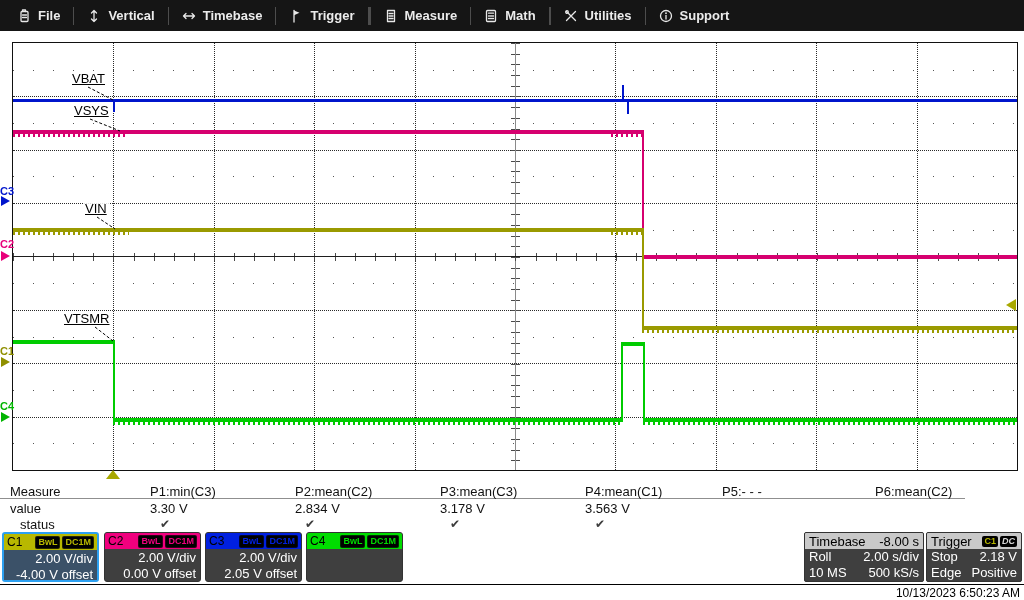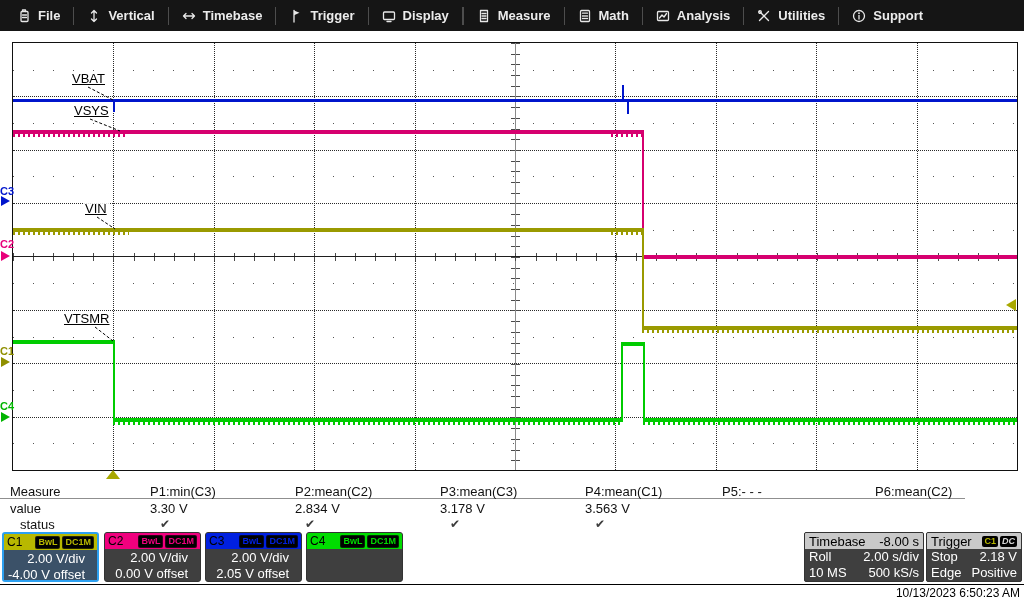--- a/index.html
+++ b/index.html
@@ -50,21 +50,21 @@
 
   
   .chbox{position:absolute;top:532px;width:97px;height:50px;border-radius:3px;overflow:hidden;
          border:1px solid #333;box-sizing:border-box;background:#3f3f3f;}
   .chbox.selected{border:2px solid #2da0f0;}
   .ch-head{height:16px;display:flex;align-items:center;justify-content:space-between;
            padding:0 3px;font-size:12px;color:#000;}
   .ch-badges{display:flex;gap:2px;}
   .badge{background:#000;border-radius:2px;font-size:9px;font-weight:700;
          padding:0 2px;height:11px;line-height:11px;}
-  .ch-body{height:34px;color:#fff;font-size:13px;text-align:right;padding:1px 12px 0 0;
+  .ch-body{height:34px;color:#fff;font-size:13px;text-align:right;padding:1px 4px 0 0;
            line-height:16px;}
 
   .infobox{position:absolute;top:532px;height:50px;border:1px solid #333;border-radius:2px;
            overflow:hidden;box-sizing:border-box;background:#3f3f3f;}
   .ib-head{height:16px;background:#c9c9c9;color:#000;font-size:13px;display:flex;
            align-items:center;justify-content:space-between;padding:0 4px;}
   .ib-row{display:flex;justify-content:space-between;padding:0 4px;color:#fff;
           font-size:13px;line-height:16px;}
 
   .bottom-line{position:absolute;left:0;top:584px;width:1024px;height:1px;background:#000;}
@@ -100,52 +100,38 @@
       </div>
       <div class="menu-sep"></div>
       <div class="menu-item">
         <svg width="14" height="14" viewBox="0 0 14 14" fill="none" stroke="#e8e8e8" stroke-width="1.3" stroke-linecap="round" stroke-linejoin="round">
           <path d="M5 13 V1.5 L10.5 3.8 L5 6.2" fill="#e8e8e8" stroke="none"></path>
           <path d="M5 13 V1.5"></path>
         </svg>
         <span>Trigger</span>
       </div>
       <div class="menu-sep"></div>
-      <div class="menu-item">
-        <svg width="14" height="14" viewBox="0 0 14 14" fill="none" stroke="#e8e8e8" stroke-width="1.3" stroke-linecap="round" stroke-linejoin="round">
-          <rect x="1.5" y="3" width="11" height="7.5" rx="1"></rect>
-          <path d="M5 12.5 h4"></path>
-        </svg>
-        <span>Display</span>
-      </div>
       <div class="menu-sep"></div>
       <div class="menu-sep"></div>
       <div class="menu-item">
         <svg width="14" height="14" viewBox="0 0 14 14" fill="none" stroke="#e8e8e8" stroke-width="1.3" stroke-linecap="round" stroke-linejoin="round">
           <rect x="3.5" y="1.5" width="7" height="11"></rect>
           <path d="M5 4.5 h4 M5 7 h4 M5 9.5 h4"></path>
         </svg>
         <span>Measure</span>
       </div>
       <div class="menu-sep"></div>
       <div class="menu-item">
         <svg width="14" height="14" viewBox="0 0 14 14" fill="none" stroke="#e8e8e8" stroke-width="1.3" stroke-linecap="round" stroke-linejoin="round">
           <rect x="2.5" y="1.5" width="9" height="11" rx="1"></rect>
           <path d="M4.5 4.2 h5 M4.5 7 h1 M6.5 7 h1 M8.5 7 h1 M4.5 9.5 h1 M6.5 9.5 h1 M8.5 9.5 h1"></path>
         </svg>
         <span>Math</span>
       </div>
       <div class="menu-sep"></div>
-      <div class="menu-item">
-        <svg width="14" height="14" viewBox="0 0 14 14" fill="none" stroke="#e8e8e8" stroke-width="1.3" stroke-linecap="round" stroke-linejoin="round">
-          <rect x="1.5" y="2.5" width="11" height="9" rx="1"></rect>
-          <path d="M3.5 9 L6 6 L8 8 L10.5 4.5"></path>
-        </svg>
-        <span>Analysis</span>
-      </div>
       <div class="menu-sep"></div>
       <div class="menu-item">
         <svg width="14" height="14" viewBox="0 0 14 14" fill="none" stroke="#e8e8e8" stroke-width="1.3" stroke-linecap="round" stroke-linejoin="round">
           <path d="M2.5 11.5 L11.5 2.5 M2.5 2.5 L11.5 11.5"></path>
           <circle cx="3" cy="3" r="1.3"></circle>
         </svg>
         <span>Utilities</span>
       </div>
       <div class="menu-sep"></div>
       <div class="menu-item">

